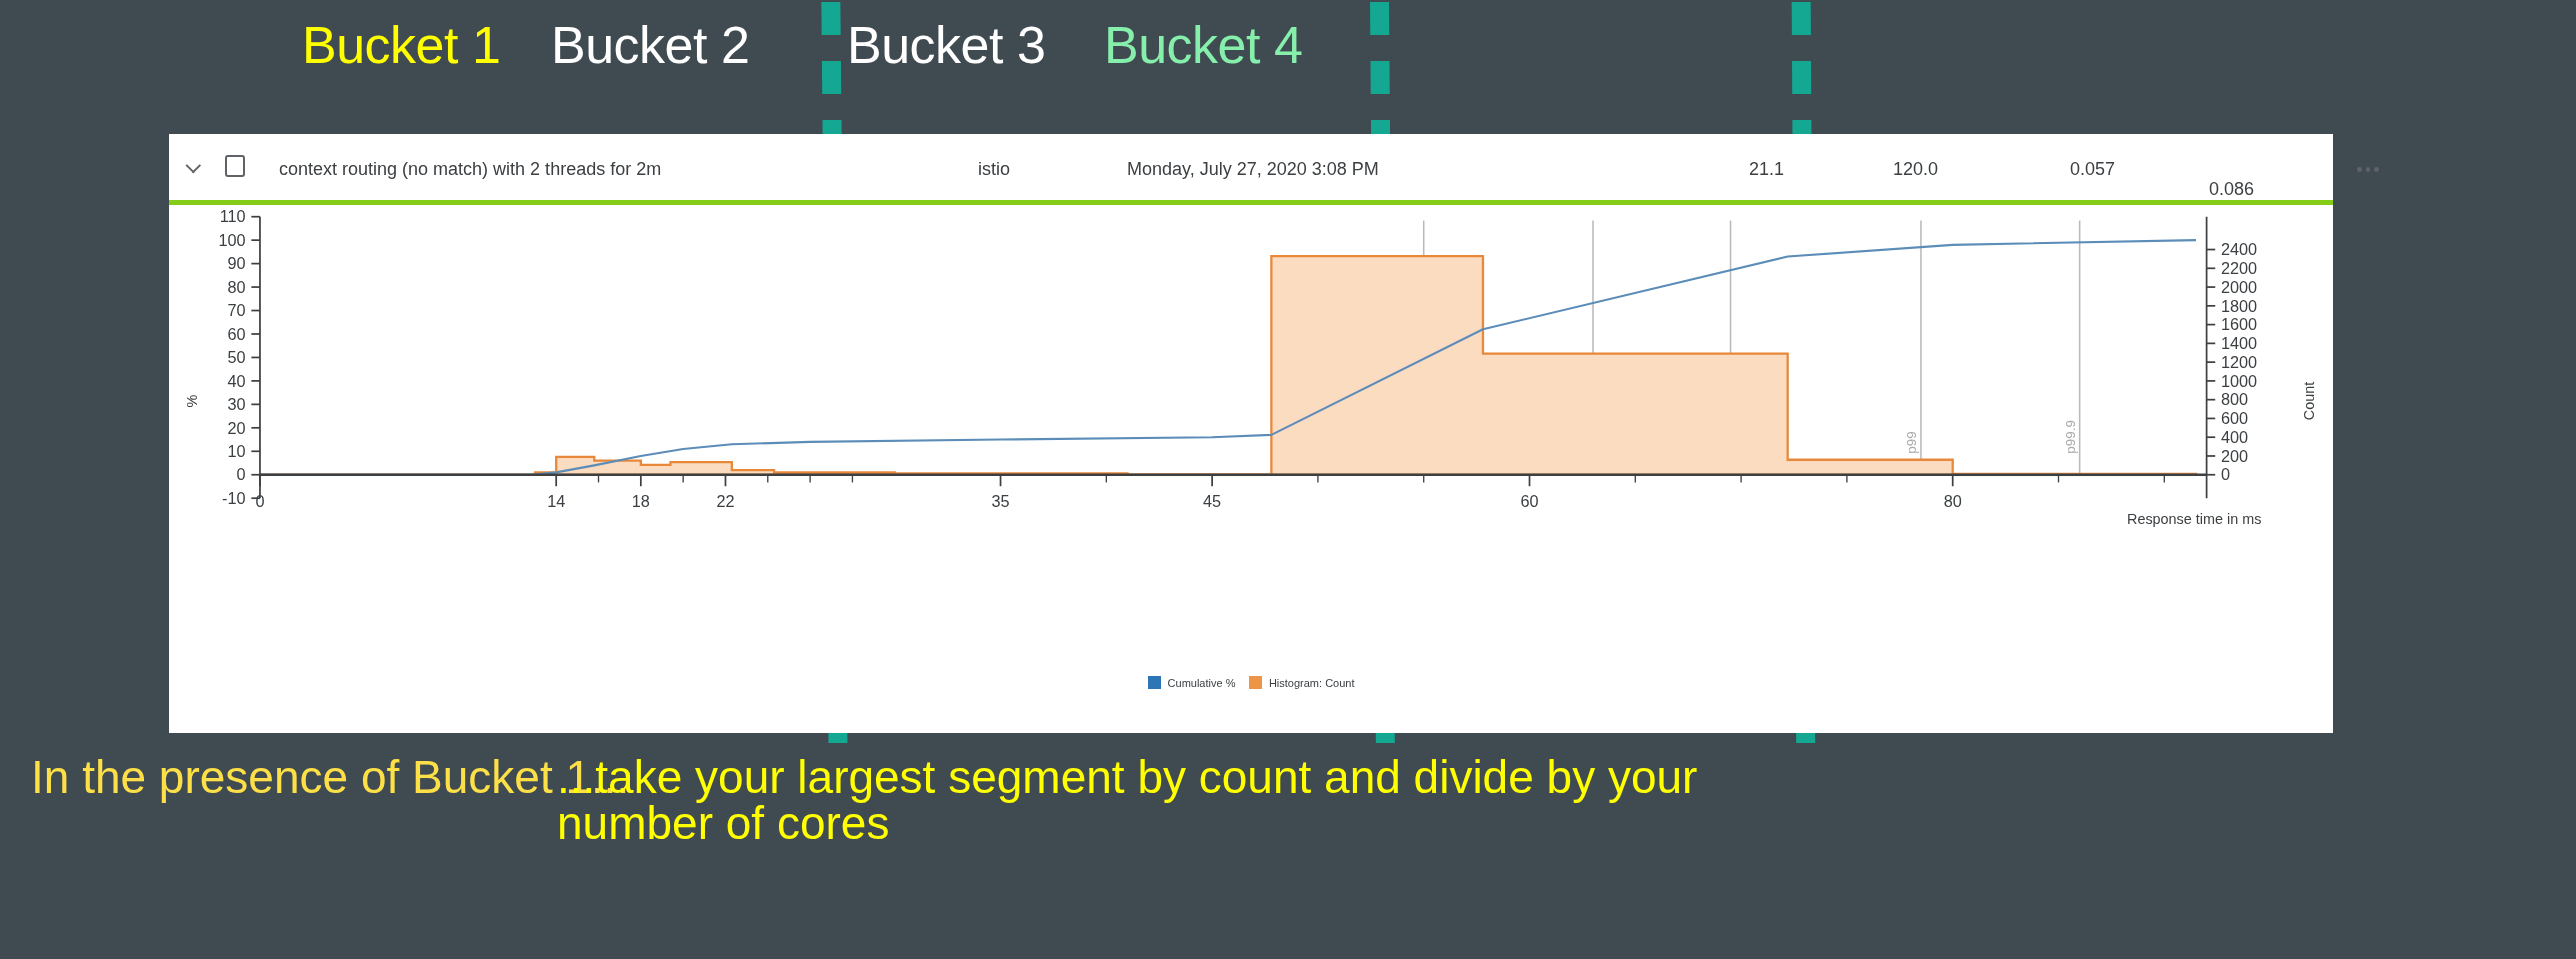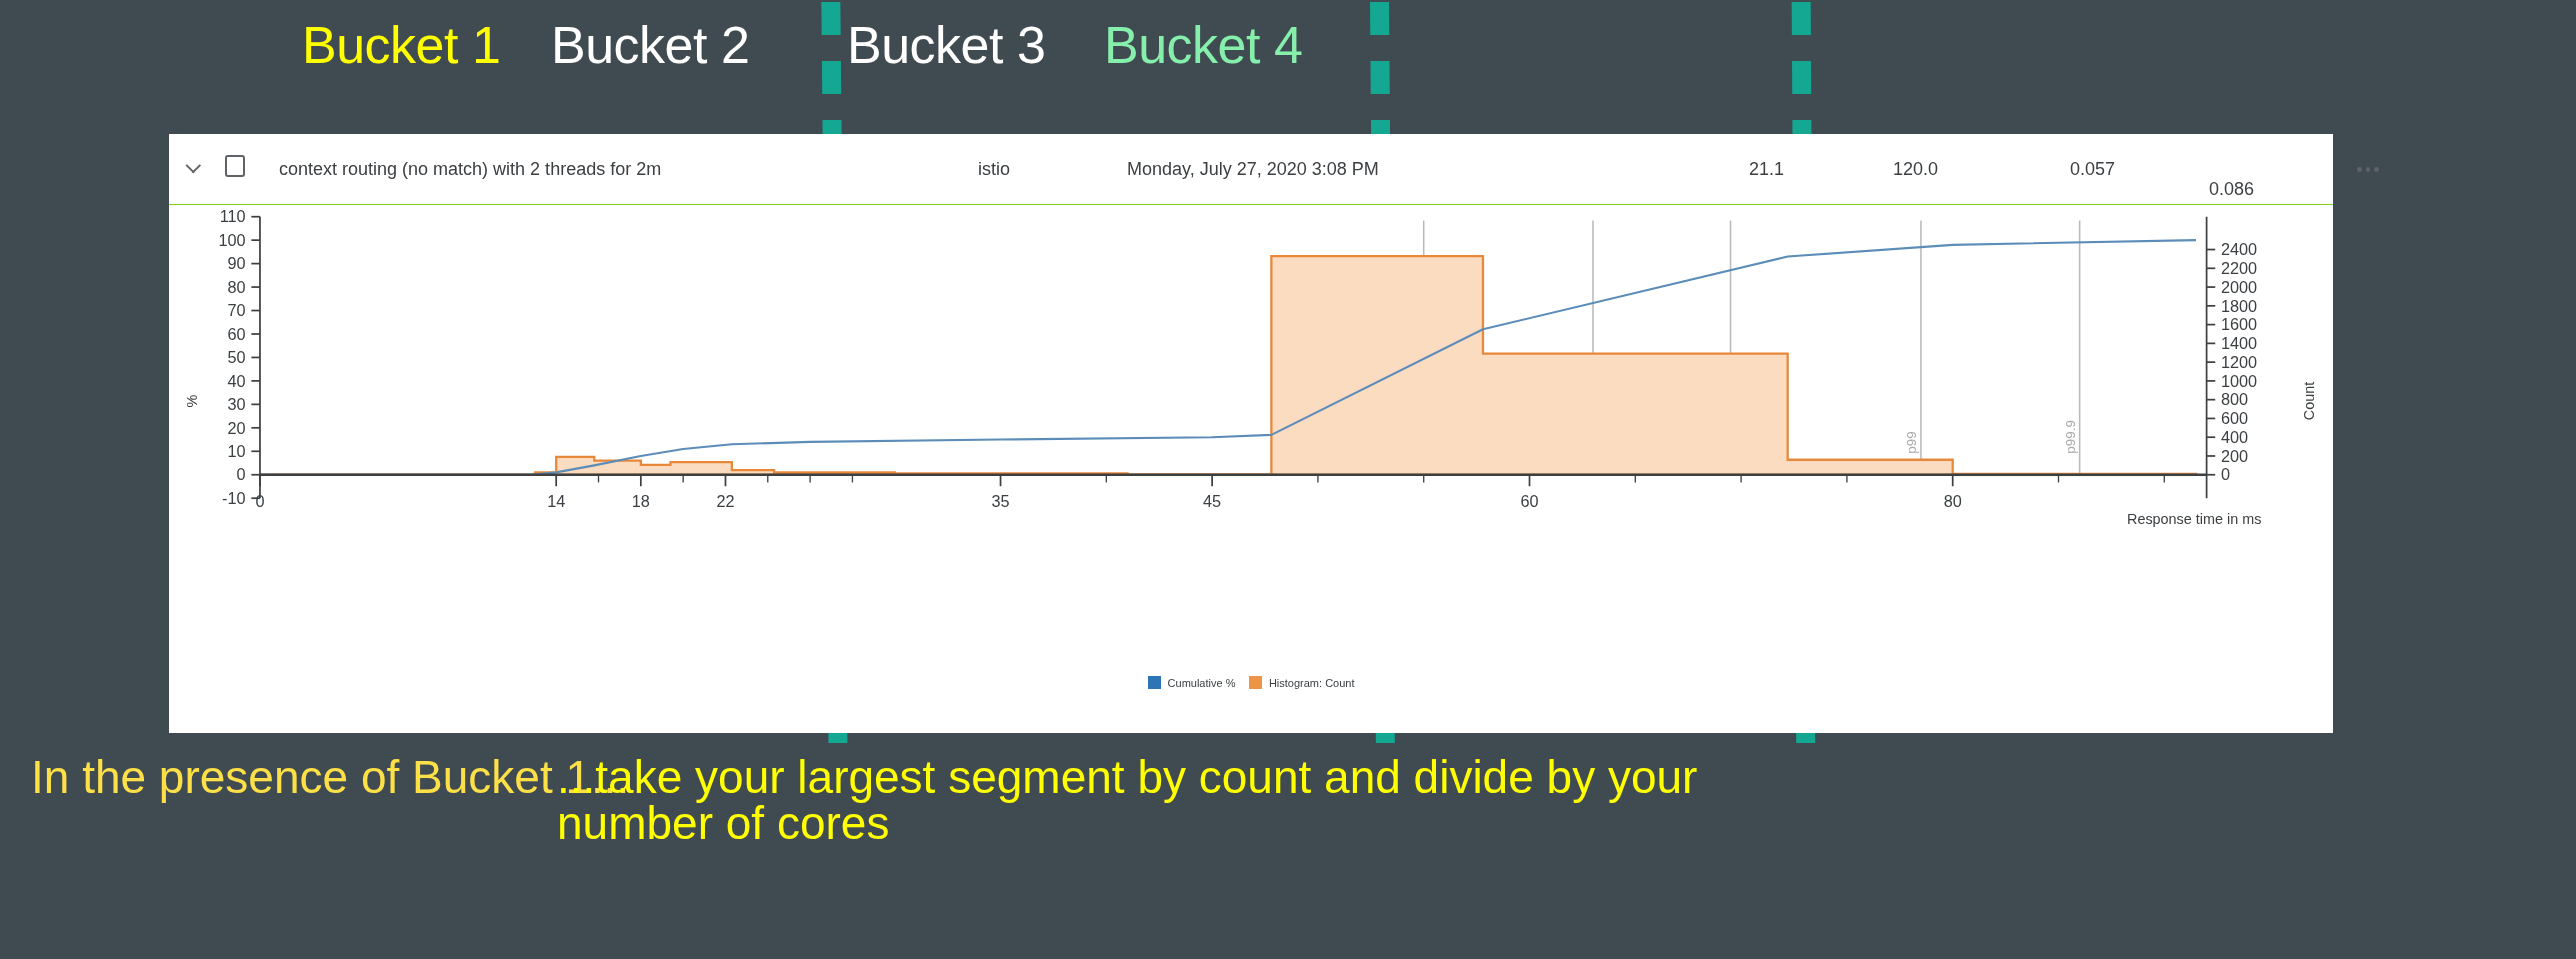--- a/index.html
+++ b/index.html
@@ -39,21 +39,21 @@
   #card {
     position:absolute;
     left:169px; top:134px;
     width:2164px; height:599px;
     background:#ffffff;
   }
 
   
   #row-header {
     position:absolute; left:0; top:0; width:100%; height:71px;
-    border-bottom:1px solid #84cc16;
+    border-bottom:5px solid #84cc16;
     background:#fff;
   }
   #row-header .cell {
     position:absolute; top:0; height:71px;
     display:flex; align-items:center;
     font-size:18px; color:#3c4043;
     white-space:nowrap;
   }
   .chev {
     position:absolute; left:18px; top:25px;

